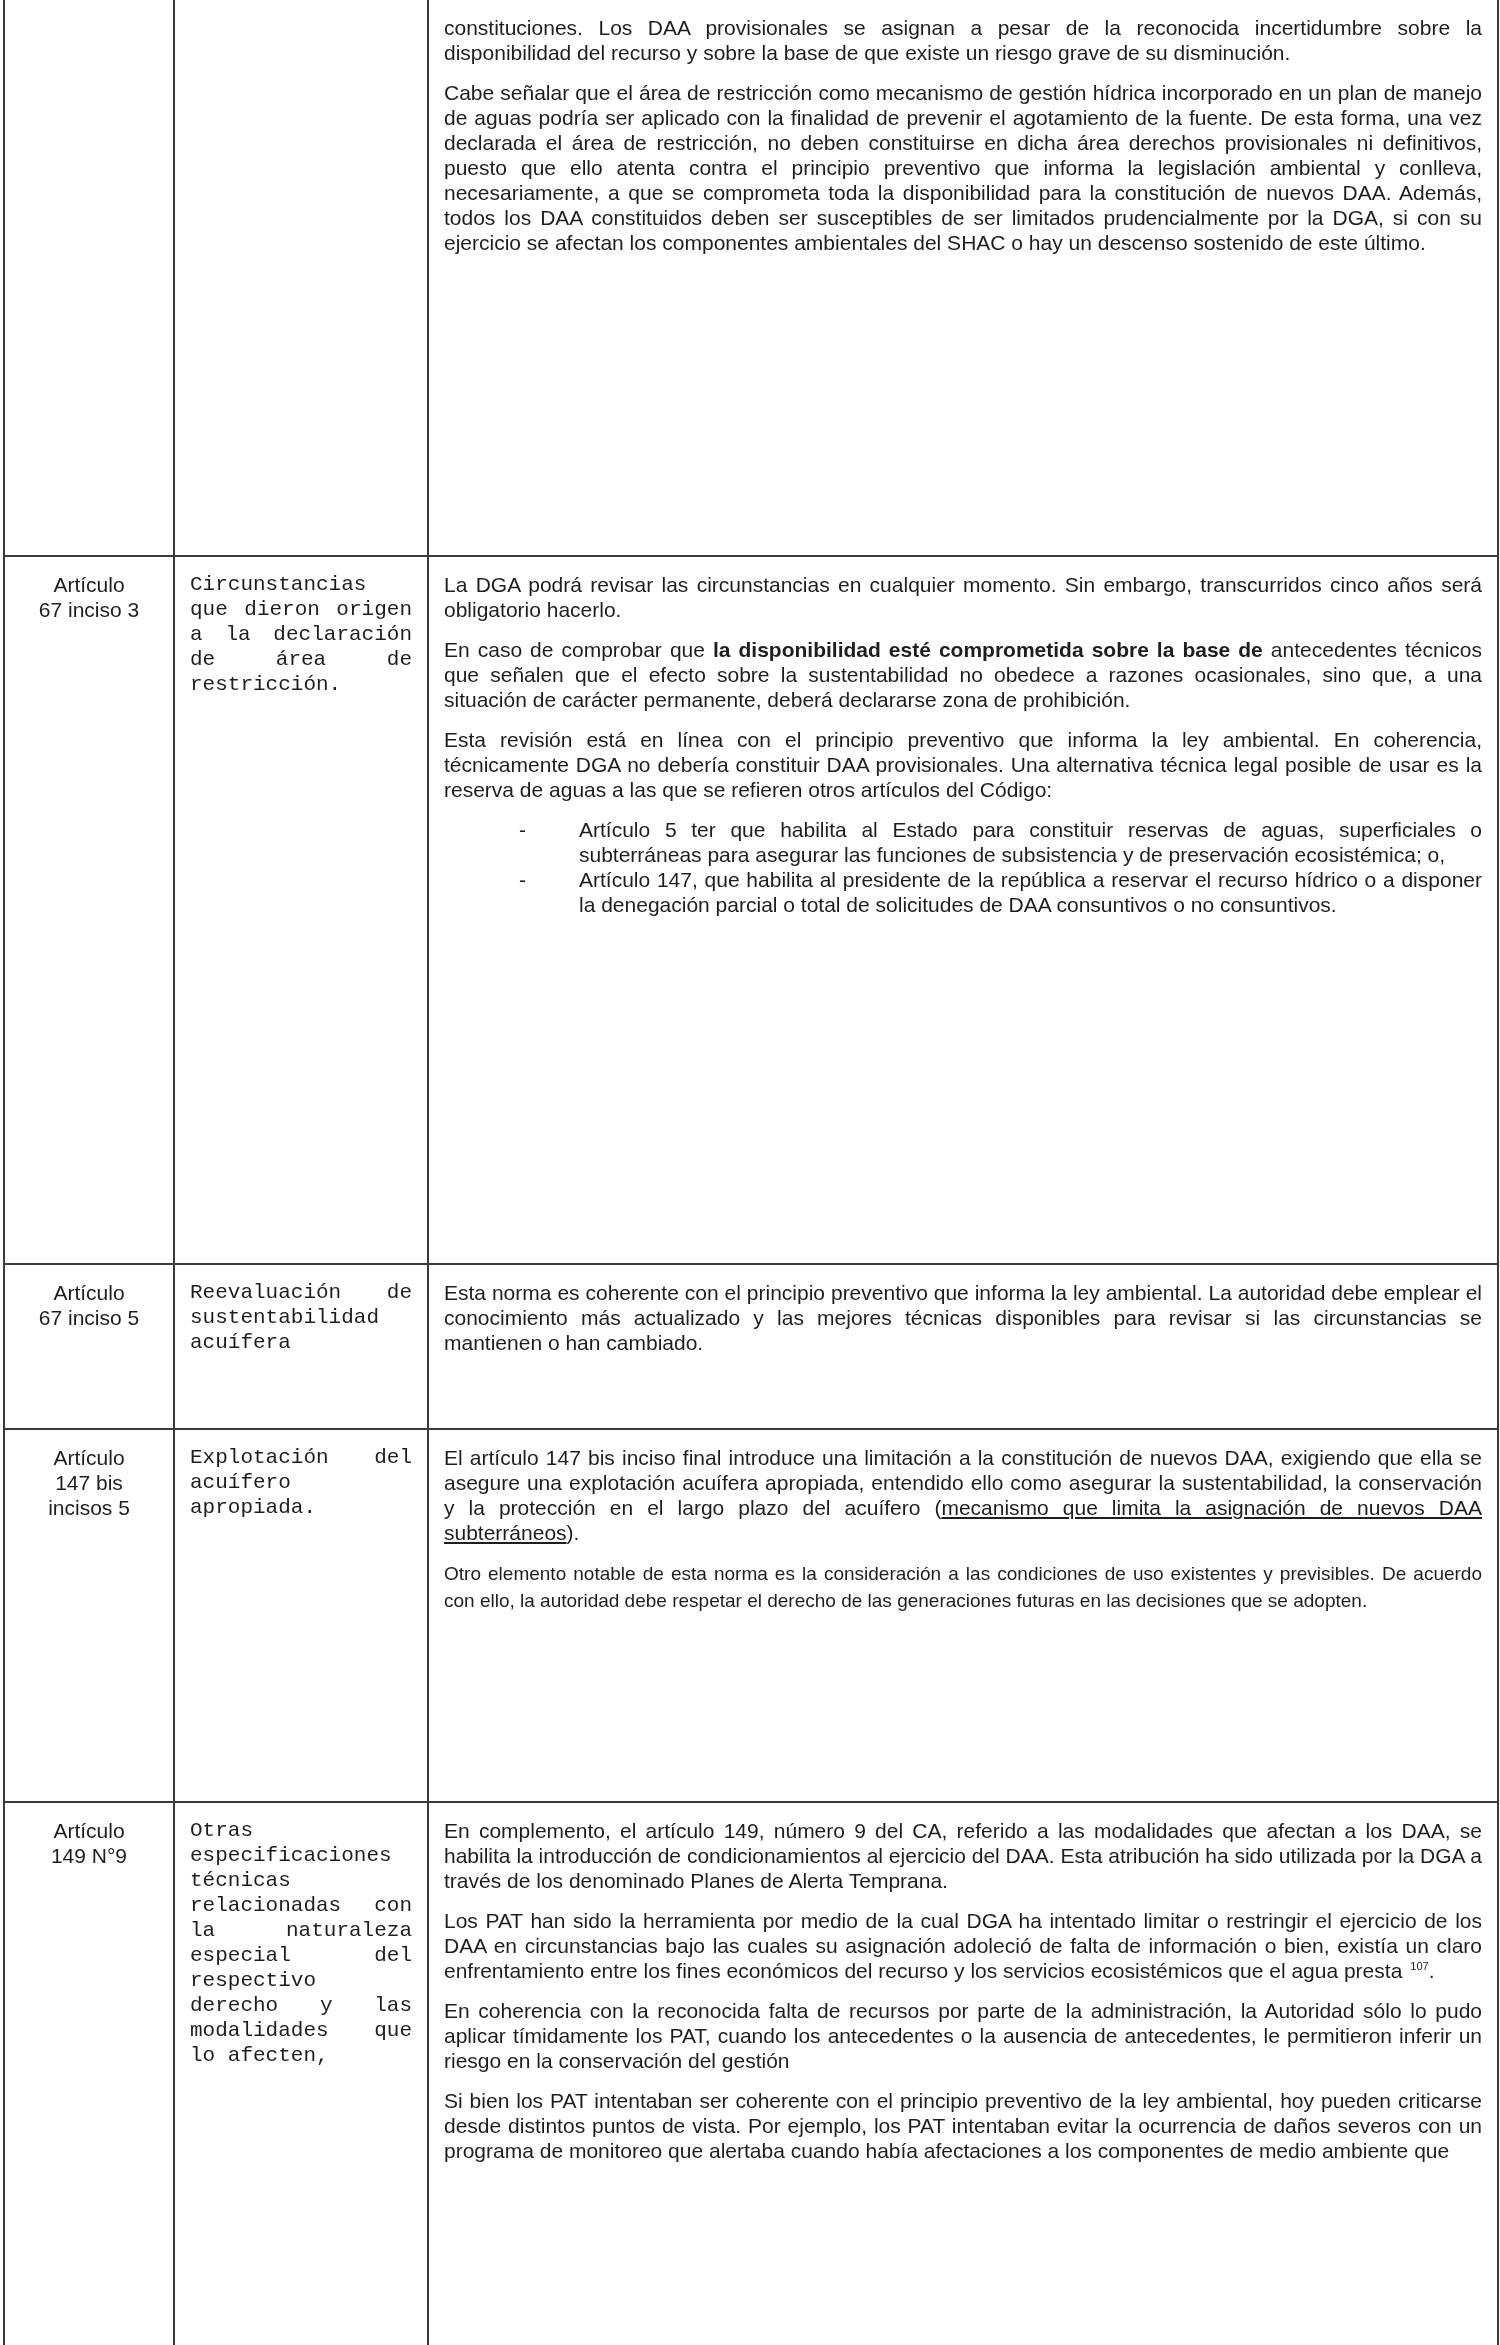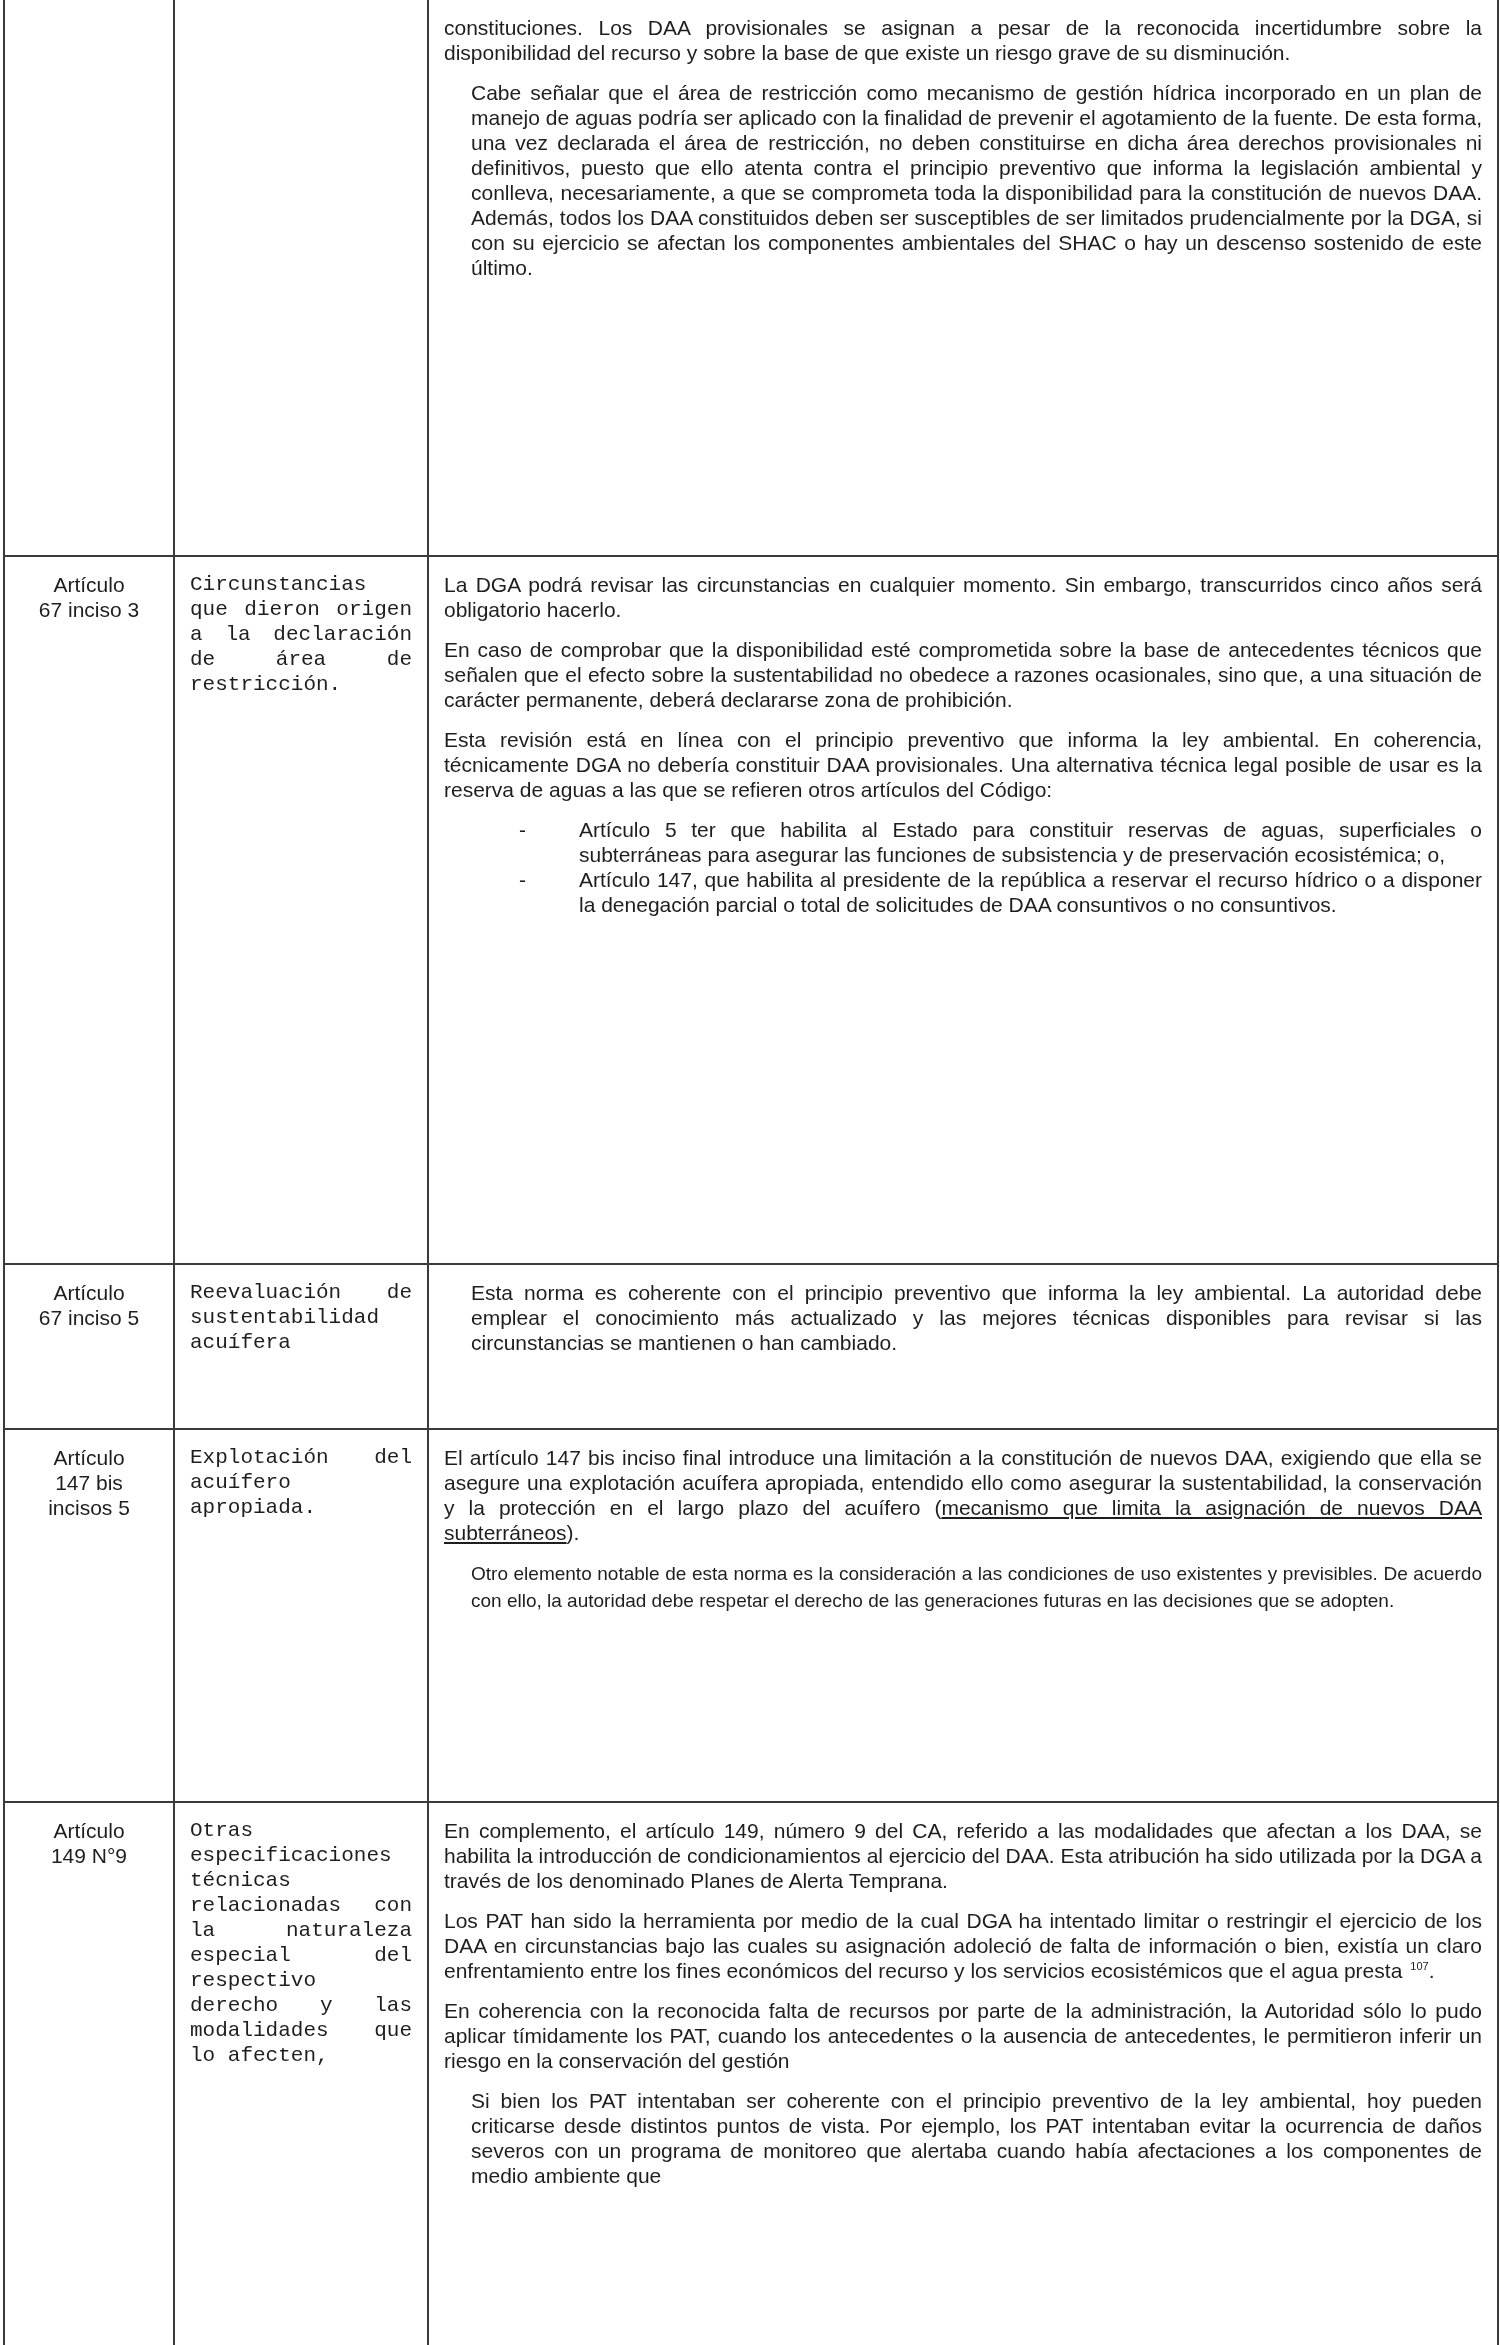--- a/index.html
+++ b/index.html
@@ -22,26 +22,26 @@
     padding: 15px;
   }
   col.c1 { width: 170px; }
   col.c2 { width: 254px; }
   col.c3 { width: 1070px; }
   td.art { text-align: center; padding: 6px 6px 0 6px; border-radius: 7px; }
   td.concept { text-align: justify; padding: 6px 14px 0 18px; font-family: Liberation Mono, monospace; }
   td.concept span { display: block; }
   td.body { padding: 6px 14px 10px 14px; }
   p.para { margin: 0 0 15px 0; text-align: justify; }
-  p.para:last-child { margin-bottom: 0; margin-left: 27px; }
+  p.para:last-child { margin-bottom: 0; }
   p.para.large { font-size: 19px; line-height: 27px; }
   ul.dash { list-style: none; margin: 0 0 12px 0; padding: 0; }
   ul.dash li { position: relative; padding-left: 135px; text-align: justify; }
   ul.dash li .dash-mark { position: absolute; left: 75px; top: 0; }
-  b { font-weight: normal; }
+  b { font-weight: bold; }
   u { }
   sup { font-size: 11px; line-height: 0; vertical-align: super; margin-left: 8px; }
   tr.row-first td { height: 525px; }
   tr.row-67-3 td { height: 676px; }
   tr.row-67-5 td { height: 133px; }
   tr.row-147 td { height: 341px; }
   tr.row-149 td { height: 670px; }
 </style>
 </head>
 <body>

